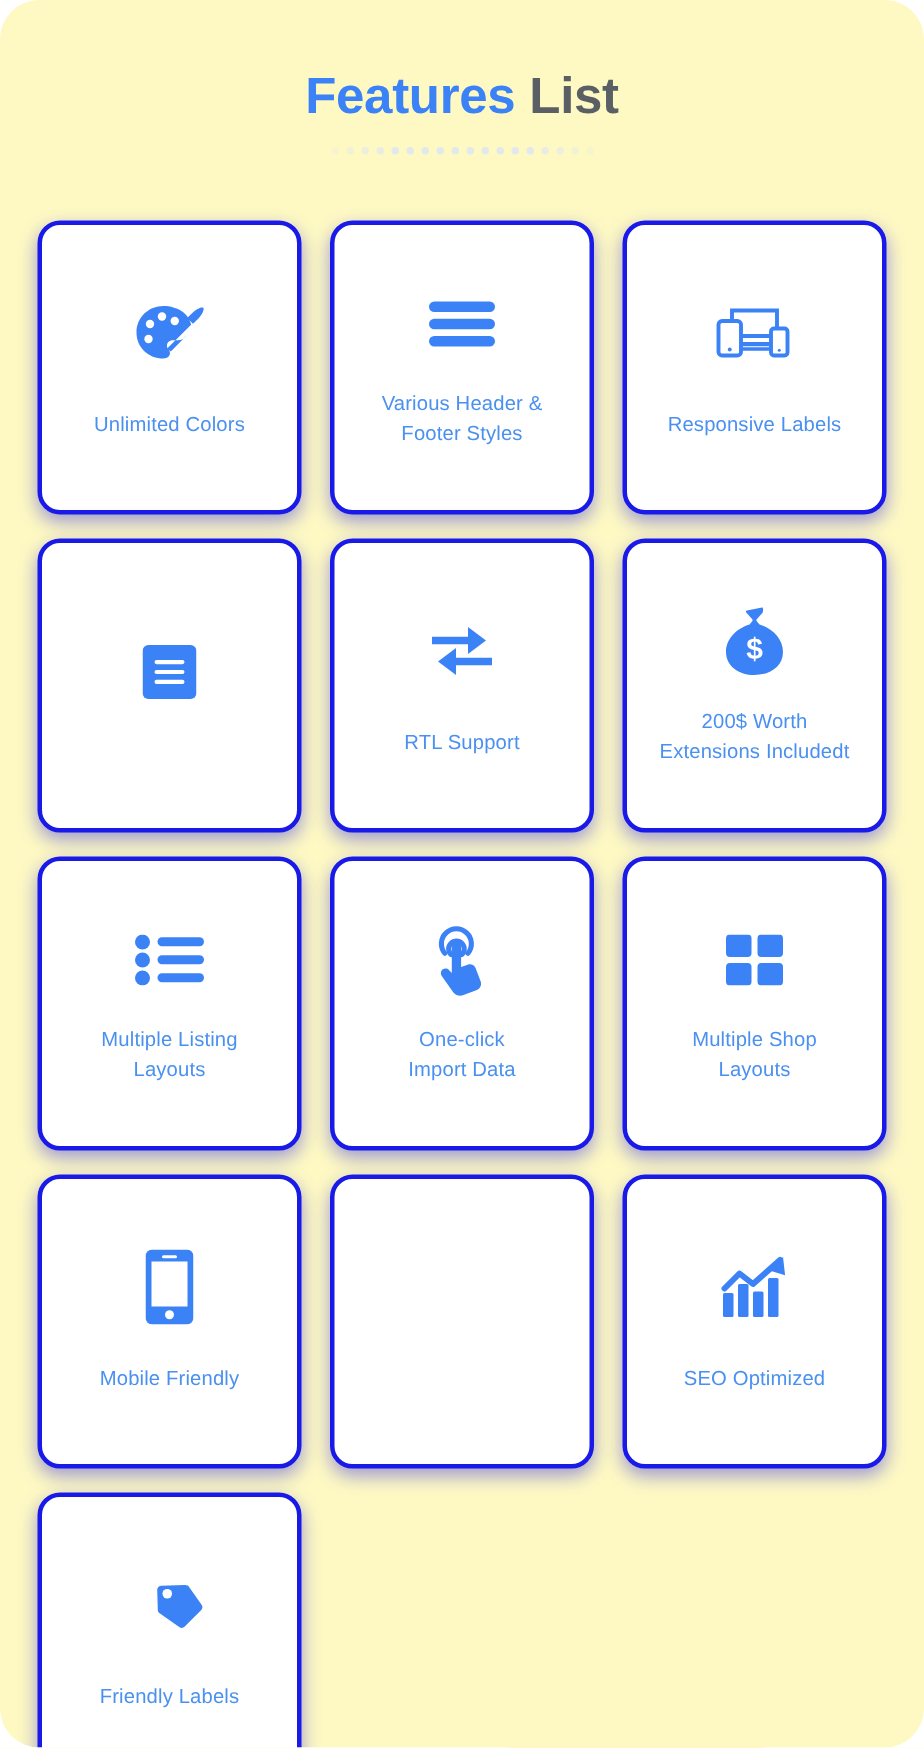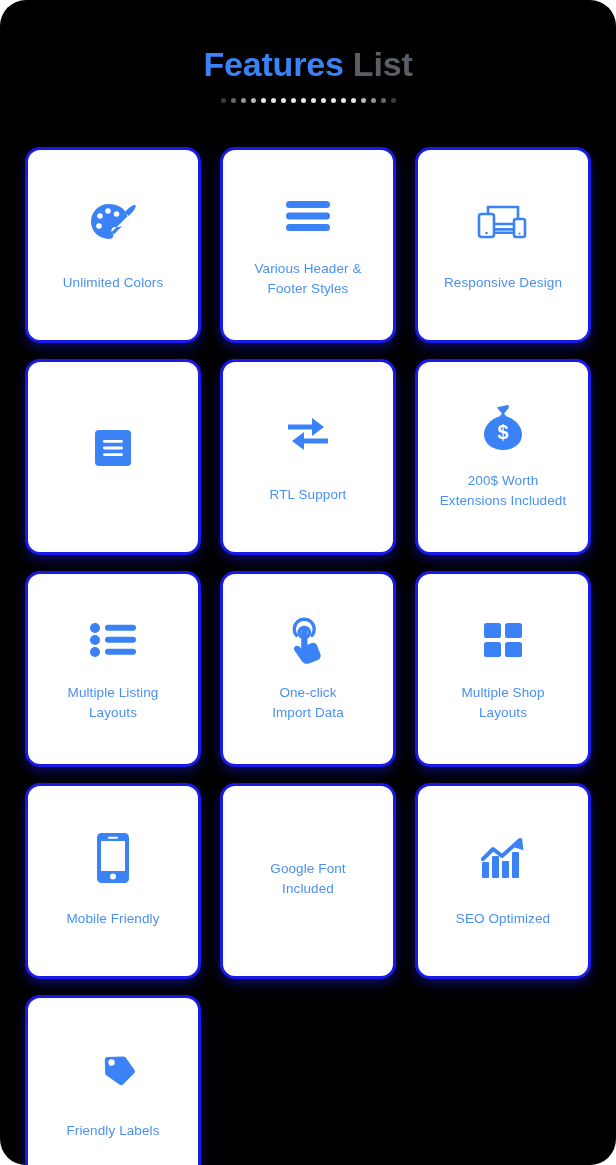--- a/index.html
+++ b/index.html
@@ -12,21 +12,21 @@
     width: 616px;
     height: 1165px;
     font-family: "Liberation Sans", sans-serif;
     -webkit-font-smoothing: antialiased;
   }
   .page {
     position: relative;
     width: 616px;
     height: 1165px;
     box-sizing: border-box;
-    background: #000000;
+    background: #fef9c3;
     border-radius: 26px;
     overflow: hidden;
   }
 
   
   .header {
     padding-top: 46px;
     text-align: center;
   }
   .title {
@@ -178,21 +178,21 @@
           <rect x="18" y="26" width="20" height="2.8" rx="1.4" fill="#3b82f6"></rect>
           <rect x="14" y="29.5" width="28" height="2.4" rx="1.2" fill="#3b82f6"></rect>
 
           <rect x="3" y="12" width="15" height="23" rx="2.4" fill="#ffffff" stroke="#3b82f6" stroke-width="2.6"></rect>
           <circle cx="10.5" cy="31" r="1.3" fill="#3b82f6"></circle>
 
           <rect x="38" y="17" width="11" height="18" rx="2" fill="#ffffff" stroke="#3b82f6" stroke-width="2.6"></rect>
           <circle cx="43.5" cy="31.5" r="1" fill="#3b82f6"></circle>
         </svg>
       </div>
-      <div class="label">Responsive Design</div>
+      <div class="label">Responsive Labels</div>
     </div>
 
     <div class="card two-line">
       <div class="icon-wrap">
         <svg width="36" height="36" viewBox="0 0 36 36">
           <rect x="0" y="0" width="36" height="36" rx="4" fill="#3b82f6"></rect>
           <rect x="8" y="10" width="20" height="2.8" rx="1.4" fill="#ffffff"></rect>
           <rect x="8" y="16.6" width="20" height="2.8" rx="1.4" fill="#ffffff"></rect>
           <rect x="8" y="23.2" width="20" height="2.8" rx="1.4" fill="#ffffff"></rect>
         </svg>
@@ -268,22 +268,20 @@
           <rect x="0" y="0" width="32" height="50" rx="4.5" fill="#3b82f6"></rect>
           <rect x="4" y="8" width="24" height="30" fill="#ffffff"></rect>
           <rect x="11" y="3.8" width="10" height="2" rx="1" fill="#ffffff"></rect>
           <circle cx="16" cy="43.5" r="3" fill="#ffffff"></circle>
         </svg>
       </div>
       <div class="label">Mobile Friendly</div>
     </div>
 
     <div class="card two-line">
-      <div class="label">Google Font
-Included</div>
     </div>
 
     <div class="card">
       <div class="icon-wrap">
         <svg width="46" height="44" viewBox="0 0 46 44">
           <rect x="2" y="26" width="7" height="16" rx="1" fill="#3b82f6"></rect>
           <rect x="12" y="20" width="7" height="22" rx="1" fill="#3b82f6"></rect>
           <rect x="22" y="25" width="7" height="17" rx="1" fill="#3b82f6"></rect>
           <rect x="32" y="16" width="7" height="26" rx="1" fill="#3b82f6"></rect>
           <path d="M3 23L13 13l9 7L40 4" fill="none" stroke="#3b82f6" stroke-width="4" stroke-linecap="round" stroke-linejoin="round"></path>

